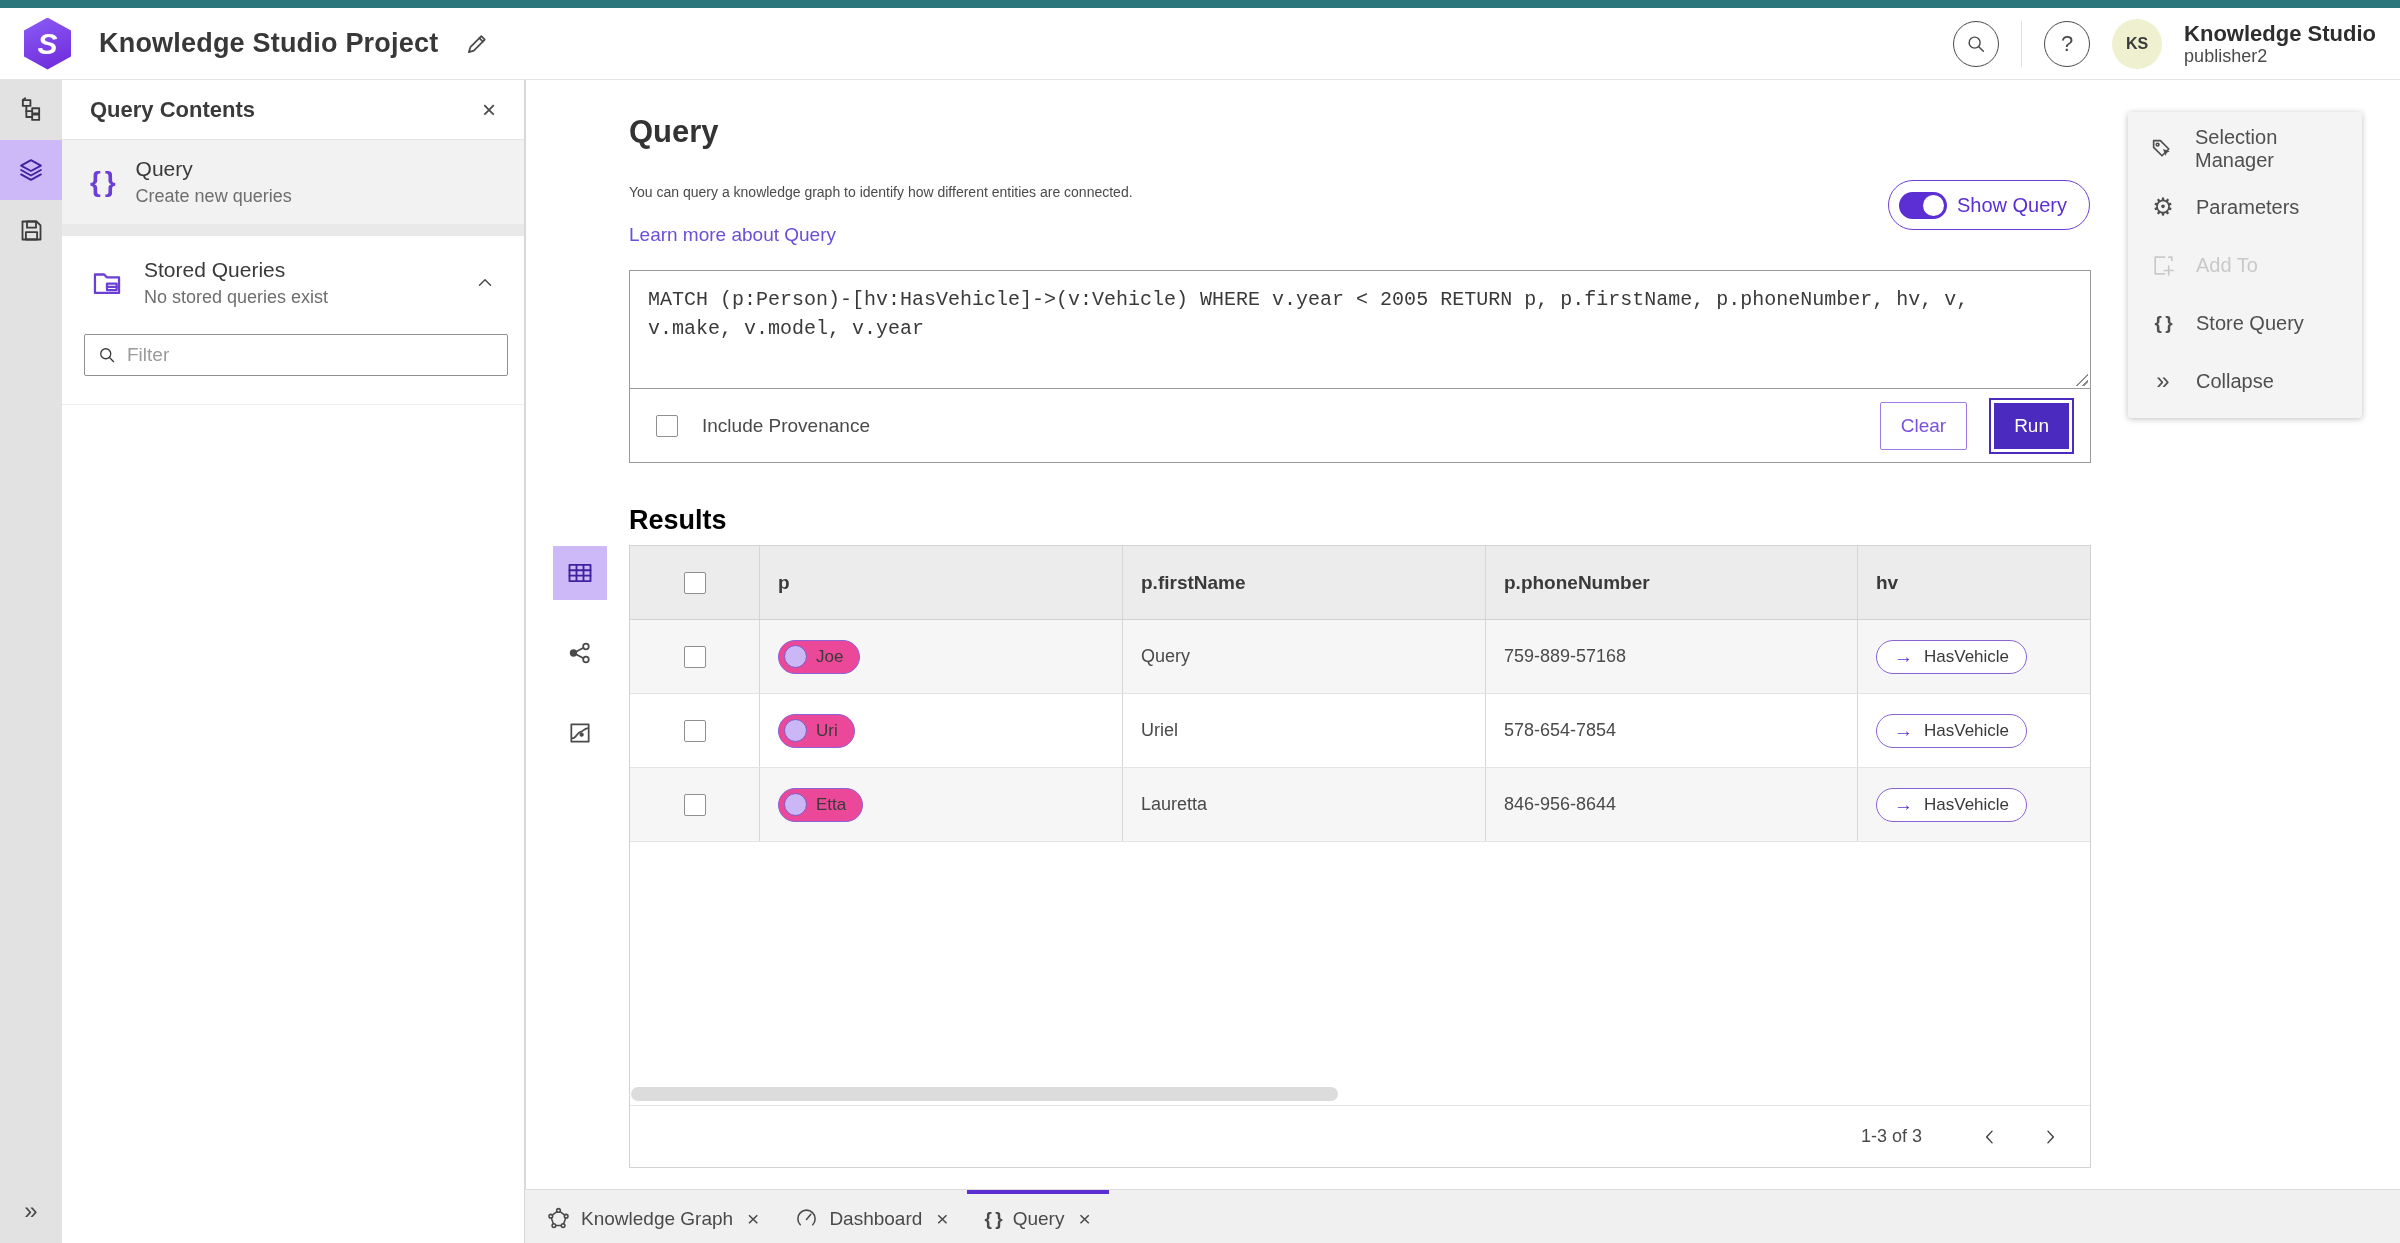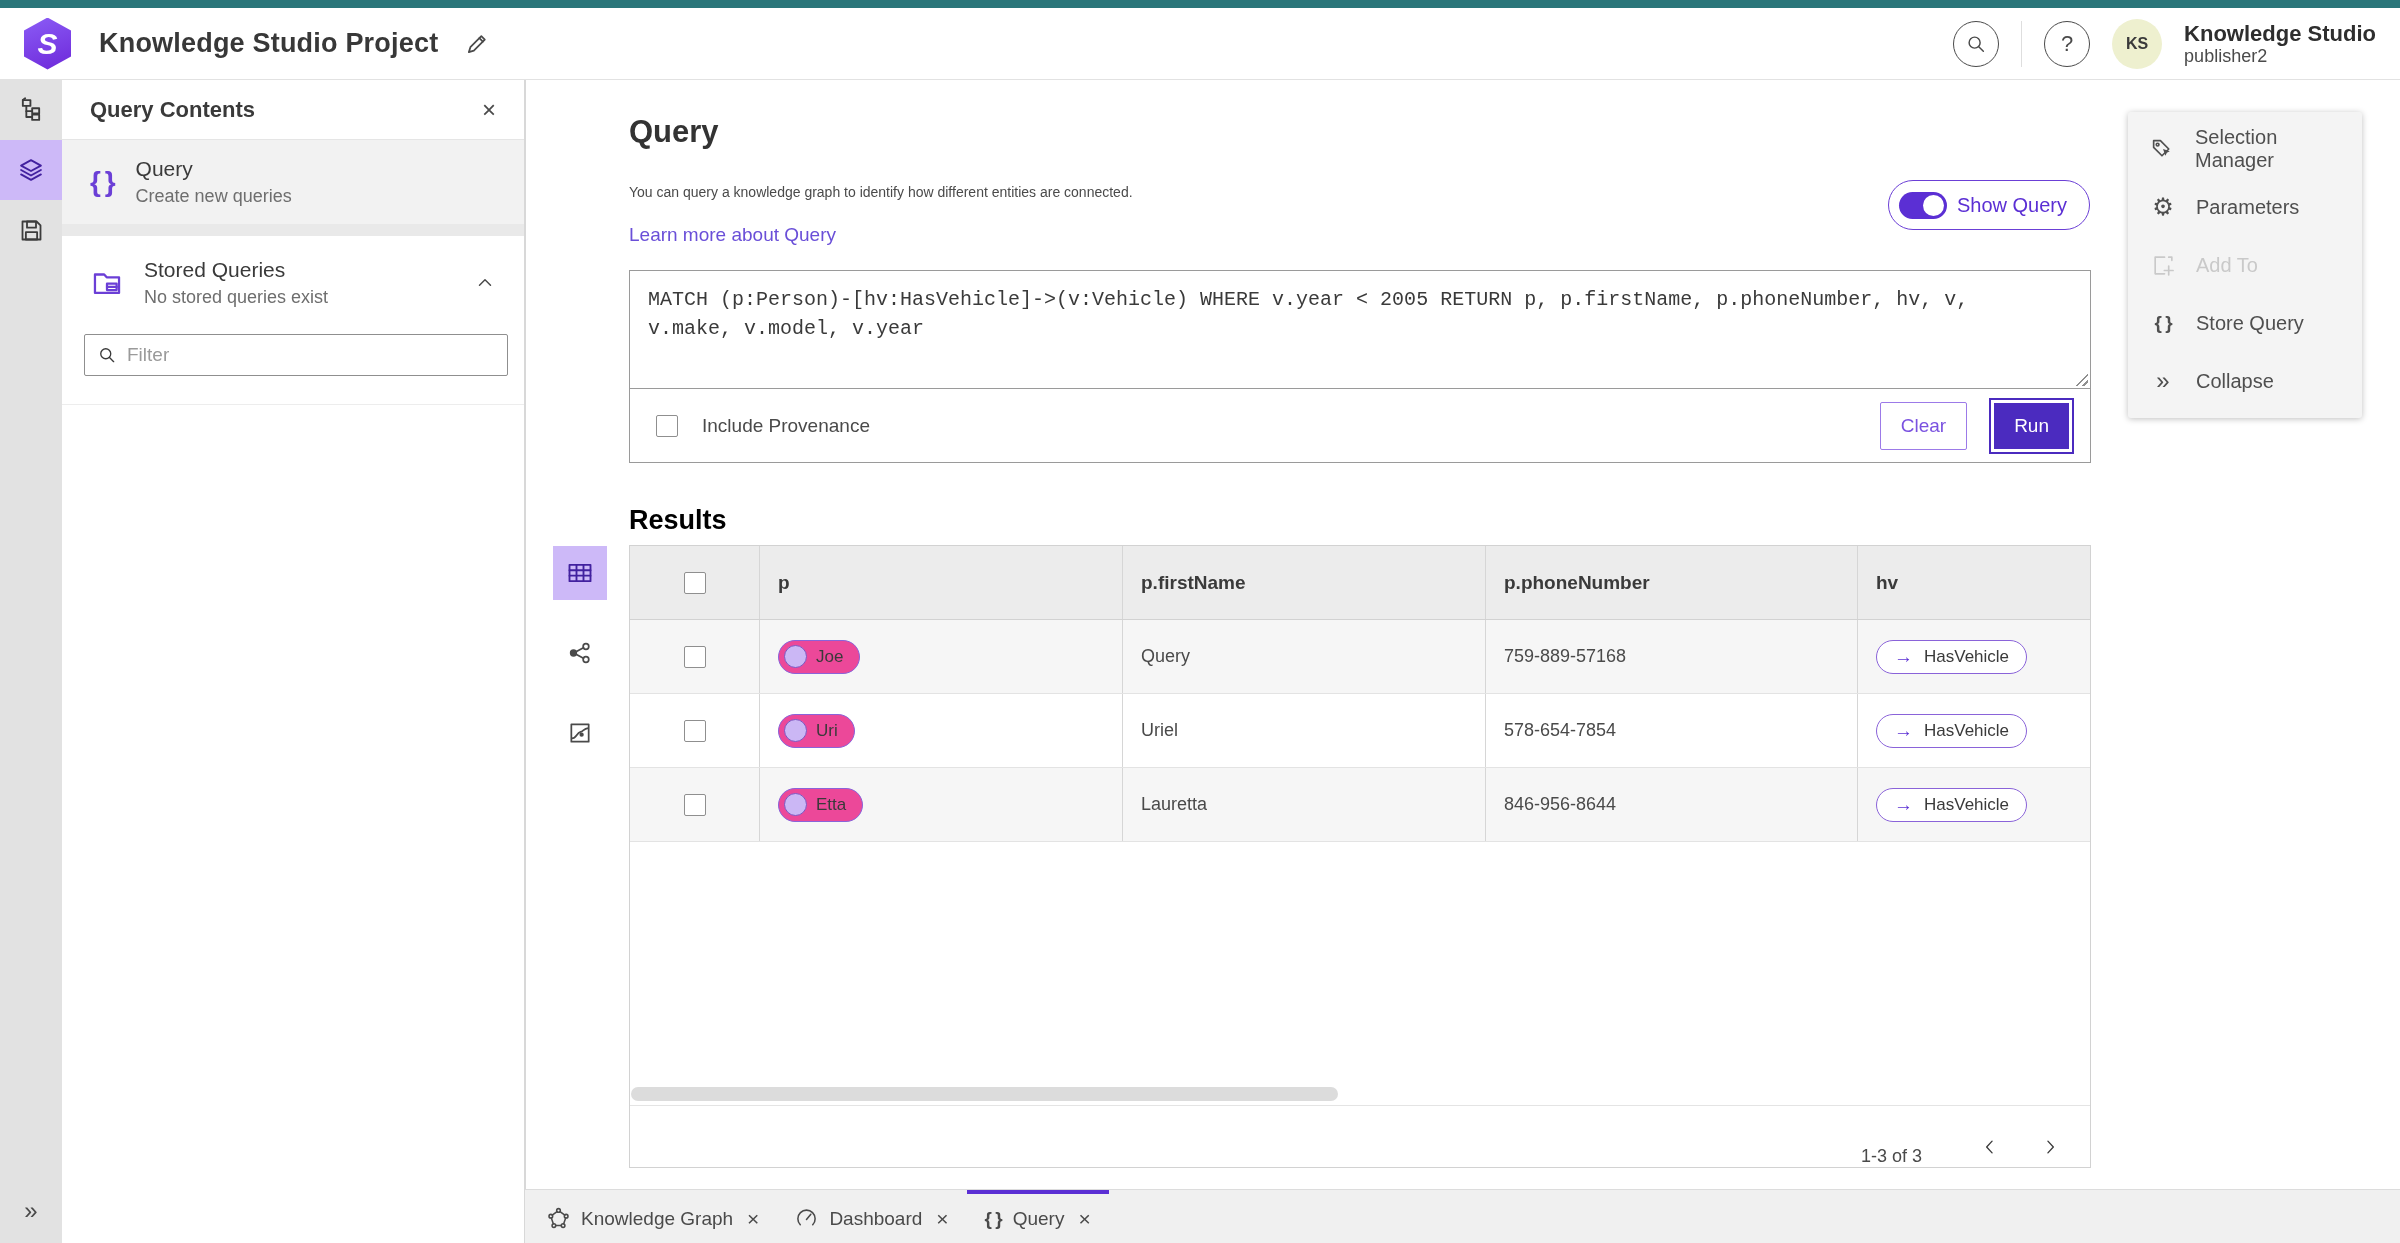--- a/index.html
+++ b/index.html
@@ -107,21 +107,21 @@
   .entity-chip { display:inline-flex; align-items:center; gap:9px; height:34px; padding:0 16px 0 5px;
     border:1.5px solid #8a63d9; border-radius:17px; background:#ec4899; }
   .entity-chip .dot { width:23px; height:23px; border-radius:50%; background:#cbb7f5; border:1.7px solid #7e57c2; }
   .chip-lbl { font-size:17px; color:#3a3a3a; }
   .rel-chip { display:inline-flex; align-items:center; gap:11px; height:34px; padding:0 17px;
     border:1.5px solid #8a63d9; border-radius:17px; background:#fff; }
   .rel-chip .arr { color:#5b2fd4; font-size:19px; }
   .tspacer { flex:1; }
   .hscroll { height:22px; flex:none; display:flex; align-items:center; padding:0 1px; }
   .hscroll .thumb { width:707px; height:14px; background:#dcdcdc; border-radius:7px; }
-  .tfoot { height:62px; flex:none; border-top:1px solid #e4e4e4; display:flex; align-items:flex-end;
+  .tfoot { height:62px; flex:none; border-top:1px solid #e4e4e4; display:flex; align-items:center;
     justify-content:flex-end; gap:20px; padding-right:20px; }
   .pag-label { font-size:18px; color:#4a4a4a; margin-right:28px; }
   .pag-btn { width:40px; height:40px; display:flex; align-items:center; justify-content:center; color:#3a3a3a; background:transparent; border:none; }
 
   
   .right-menu { position:absolute; left:2128px; top:112px; width:234px; background:#f4f4f4;
     box-shadow:0 1px 6px rgba(0,0,0,.25); border-radius:3px; padding:8px 0; z-index:7; }
   .menu-item { height:58px; display:flex; align-items:center; gap:20px; padding:0 22px; color:#4f4f4f; font-size:20px; }
   .menu-item.disabled { color:#c9c9c9; }
   .menu-ic { width:26px; display:flex; justify-content:center; color:inherit; }

